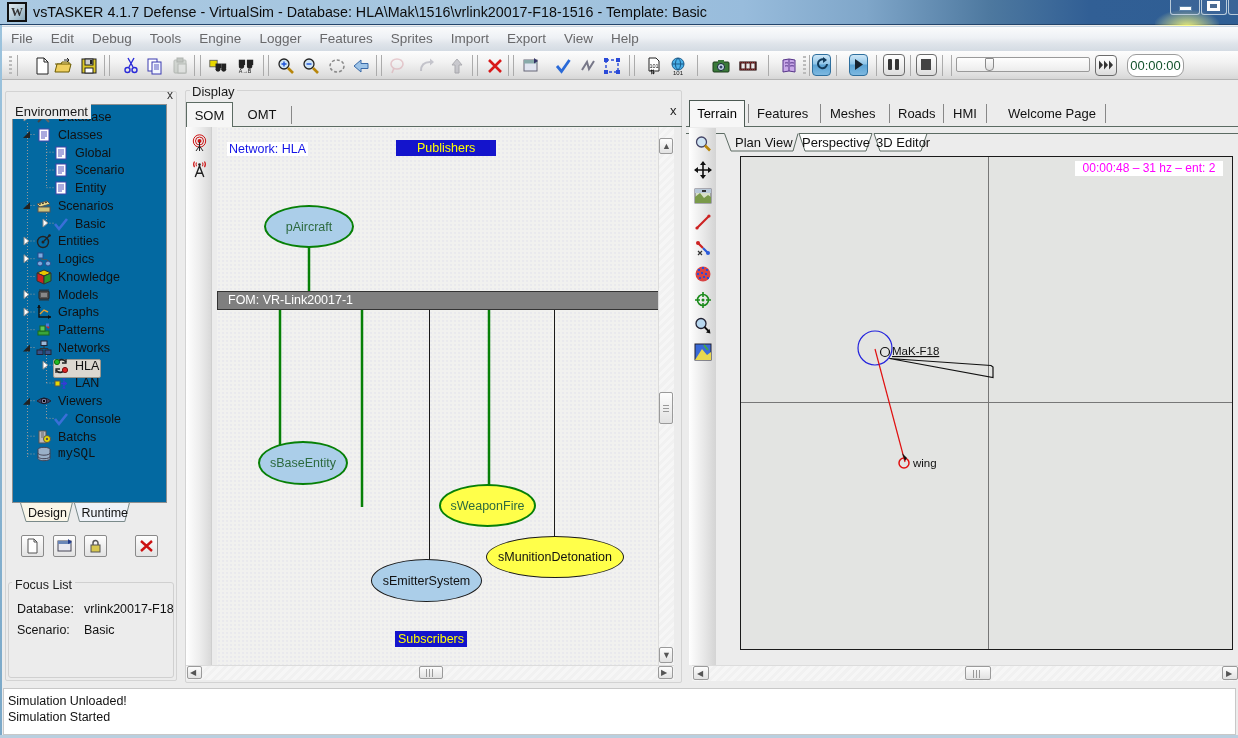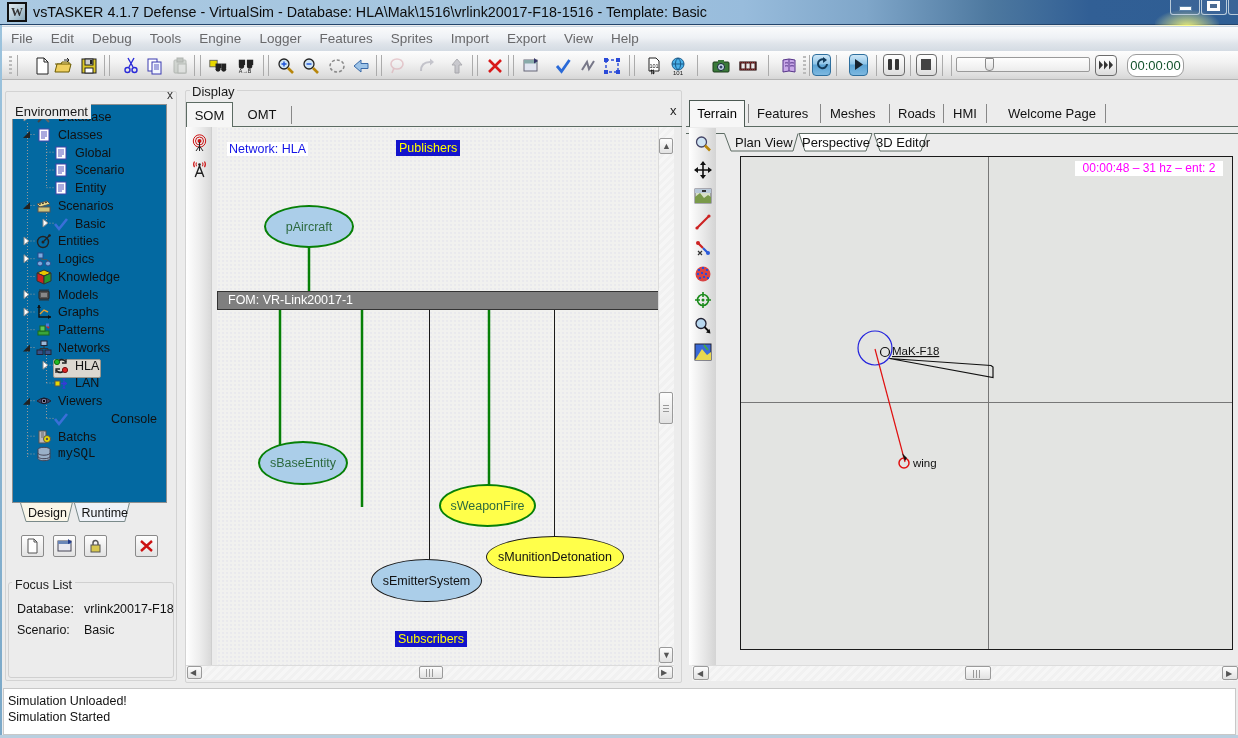--- a/index.html
+++ b/index.html
@@ -78,21 +78,21 @@
 #dispclose { left:670px; top:103px; font-size:13px; color:#222; }
 #ministrip { left:186px; top:127px; width:26px; height:538px; background:linear-gradient(90deg,#ffffff 0%,#ededed 55%,#d9d9d9 100%); border-right:1px solid #cfcfcf;}
 #canvas { left:217px; top:127px; width:441px; height:538px; background:#f1f1ef; background-image:radial-gradient(#e4e4ec 0.65px, transparent 0.8px); background-size:4px 4px; overflow:hidden; }
 .ellipse { position:absolute; border-radius:50%; font-size:12.5px; display:flex; align-items:center; justify-content:center; }
 .eb { background:#abcee9; border:2.5px solid #078007; color:#2d6a3f; }
 .ebk { background:#abcee9; border:1.5px solid #1a1a1a; color:#111; }
 .ey { background:#ffff4a; border:2.5px solid #078007; color:#2d6a3f; }
 .eyk { background:#ffff4a; border:1.5px solid #1a1a1a; color:#111; }
 #fombar { position:absolute; left:0px; top:164px; width:444px; height:19px; background:#7f7f7f; border:1px solid #333; color:#fff; font-size:12.5px; line-height:17px; padding-left:10px;}
 .netlbl { position:absolute; left:10px; top:15px; background:#fff; color:#1414e6; font-size:12.5px; padding:0 2px;}
-.publbl { position:absolute; left:179px; top:13px; background:#1414cc; color:#ffff00; font-size:12.5px; padding:1px 3px;}
+.publbl { position:absolute; left:179px; top:13px; background:#1414cc; color:#ffff00; font-size:12.5px; padding:1px 21px;}
 .sublbl { position:absolute; left:178px; top:504px; background:#1414cc; color:#ffff00; font-size:12.5px; padding:1px 3px;}
 
 
 .sb { position:absolute; background:#f3f3f3; }
 .sbtrack { background:repeating-linear-gradient(135deg,#f6f6f6 0 3px,#f1f1f1 3px 6px); }
 .sbthumb { position:absolute; background:linear-gradient(#fdfdfd,#e2e2e2); border:1px solid #9a9a9a; border-radius:2px;}
 .arrow { position:absolute; font-size:9px; color:#555; }
 .rtab { position:absolute; top:0; font-size:13px; color:#111; }
 #terraintab { left:689px; top:100px; width:56px; height:27px; background:#f7f7f7; border:1.5px solid #4d5b54; border-bottom:none; text-align:center; line-height:25px; font-size:13px; z-index:2;}
 #rtabline { left:686px; top:126px; width:552px; height:1px; background:#5c6b63; }
@@ -347,21 +347,21 @@
   <div class="trow" style="left:45px;top:129.2px;">Entities</div>
   <div class="trow" style="left:45px;top:147px;">Logics</div>
   <div class="trow" style="left:45px;top:164.7px;">Knowledge</div>
   <div class="trow" style="left:45px;top:182.5px;">Models</div>
   <div class="trow" style="left:45px;top:200.2px;">Graphs</div>
   <div class="trow" style="left:45px;top:218px;">Patterns</div>
   <div class="trow" style="left:45px;top:235.7px;">Networks</div>
   <div class="trow" style="left:62px;top:253.5px;">HLA</div>
   <div class="trow" style="left:62px;top:271.2px;">LAN</div>
   <div class="trow" style="left:45px;top:289px;">Viewers</div>
-  <div class="trow" style="left:62px;top:306.7px;margin-left:36px;">Console</div>
+  <div class="trow" style="left:62px;top:306.7px;">Console</div>
   <div class="trow" style="left:45px;top:324.5px;">Batchs</div>
   <div class="trow" style="left:45px;top:342.2px;font-family:Liberation Mono, monospace;">mySQL</div>
   <svg class="ticn" style="left:23px;top:4px" viewBox="0 0 16 16">
       <path d="M2,13 L12,3" stroke="#444" stroke-width="2"></path>
       <path d="M10,2 l4,2 -2,3 -3,-2 z" fill="#333"></path>
       <path d="M3,3 L13,13" stroke="#666" stroke-width="2"></path>
       <circle cx="3.5" cy="3.5" r="2.2" fill="#ddd" stroke="#555"></circle>
     </svg>
   <svg class="ticn" style="left:23px;top:21.7px" viewBox="0 0 16 16">
       <rect x="3" y="2" width="10" height="12" fill="#fff" stroke="#4444aa"></rect>

